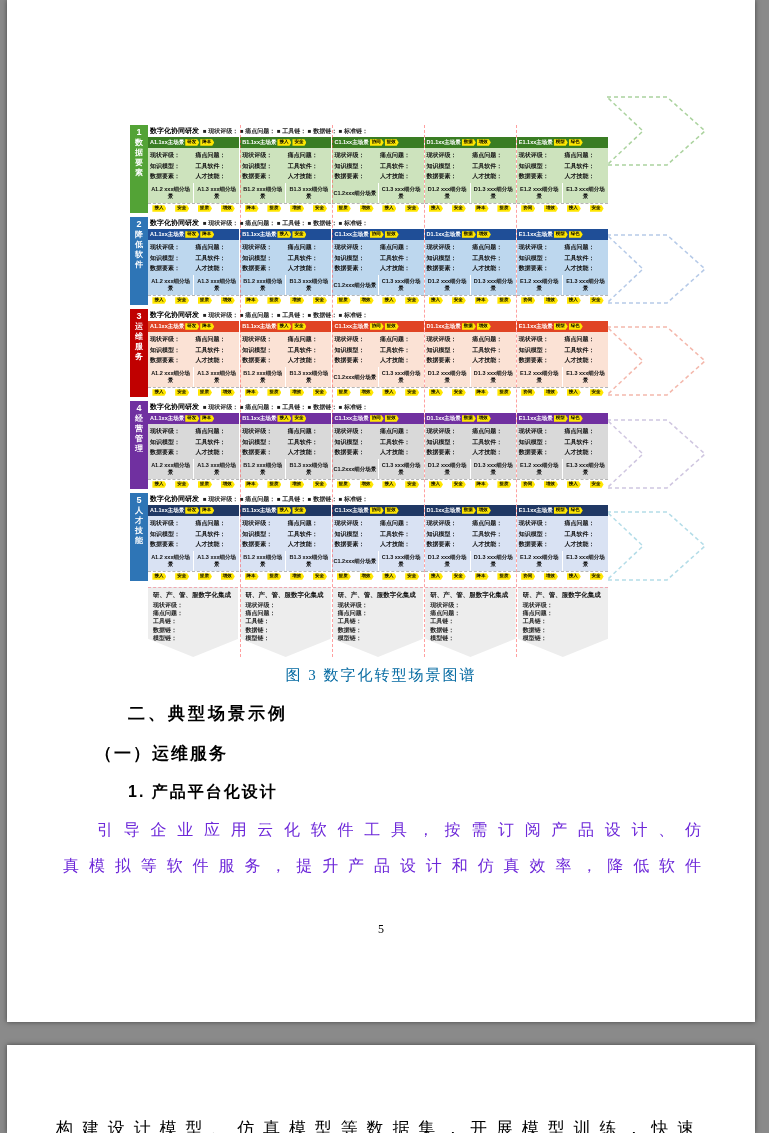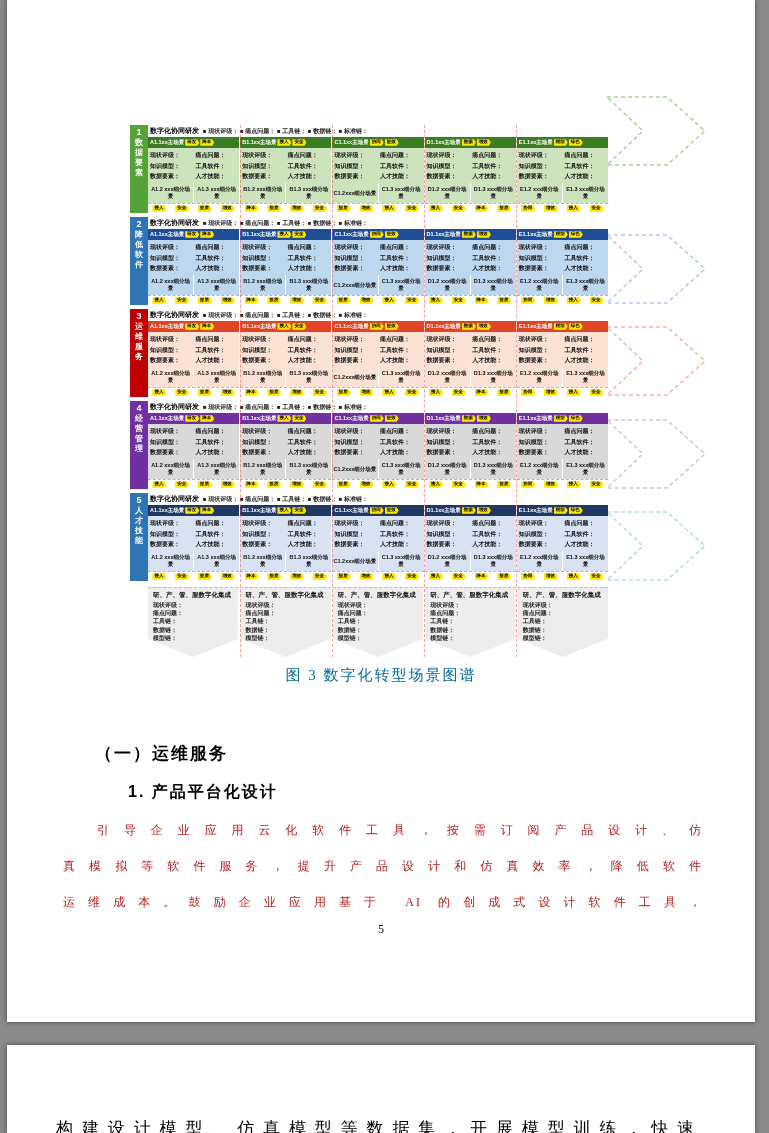--- a/index.html
+++ b/index.html
@@ -60,21 +60,21 @@
   .decor{position:absolute;left:598px;width:104px;height:72px;opacity:.75}
   .decor svg{width:100%;height:100%}
 
   
   .caption{position:absolute;left:0;width:748px;top:666px;text-align:center;
            font-family:"Liberation Serif",serif;font-size:15px;color:#0369a1;letter-spacing:2px}
   .h-sec{position:absolute;left:121px;top:702px;font-weight:bold;font-size:17px;letter-spacing:3px;color:#000}
   .h-sub{position:absolute;left:88px;top:742px;font-family:"Liberation Serif",serif;font-weight:bold;font-size:17px;letter-spacing:2px;color:#000}
   .h-item{position:absolute;left:121px;top:782px;font-weight:bold;font-size:16px;letter-spacing:2px;color:#000}
   .para{position:absolute;left:56px;top:812px;width:640px}
-  .pline{font-family:"Liberation Serif",serif;font-size:12px;line-height:36px;height:36px;color:#b91c1c;
+  .pline{font-family:"Liberation Serif",serif;font-size:16px;line-height:36px;height:36px;color:#6d28d9;
          letter-spacing:2px;text-align:justify;text-align-last:justify;white-space:nowrap}
   .pline.indent{padding-left:34px;box-sizing:border-box}
   .pageno{position:absolute;left:0;width:748px;top:922px;text-align:center;
           font-family:"Liberation Serif",serif;font-size:12px;color:#000}
   .cutline{position:absolute;left:49px;top:66px;width:640px;
            font-family:"Liberation Serif",serif;font-size:17px;line-height:36px;color:#000;
            letter-spacing:2px;text-align:justify;text-align-last:justify;white-space:nowrap}
 </style>
 </head>
 <body>
@@ -840,27 +840,27 @@
         </div>
       </div>
     <div class="vline" style="left:110px"></div>
     <div class="vline" style="left:202px"></div>
     <div class="vline" style="left:294px"></div>
     <div class="vline" style="left:386px"></div>
   </div>
 
   <div class="caption">图 3 数字化转型场景图谱</div>
 
+  <div class="h-sec">二、典型场景示例</div>
   <div class="h-sub">（一）运维服务</div>
   <div class="h-item">1. 产品平台化设计</div>
 
   <div class="para">
     <div class="pline indent">引导企业应用云化软件工具，按需订阅产品设计、仿</div>
     <div class="pline">真模拟等软件服务，提升产品设计和仿真效率，降低软件</div>
-    <div class="pline">运维成本。鼓励企业应用基于 AI 的创成式设计软件工具，</div>
   </div>
 
   <div class="pageno">5</div>
 </div>
 
 <div class="page" id="page2">
   <div class="cutline">构建设计模型、仿真模型等数据集，开展模型训练，快速</div>
 </div>
 
 </body></html>

